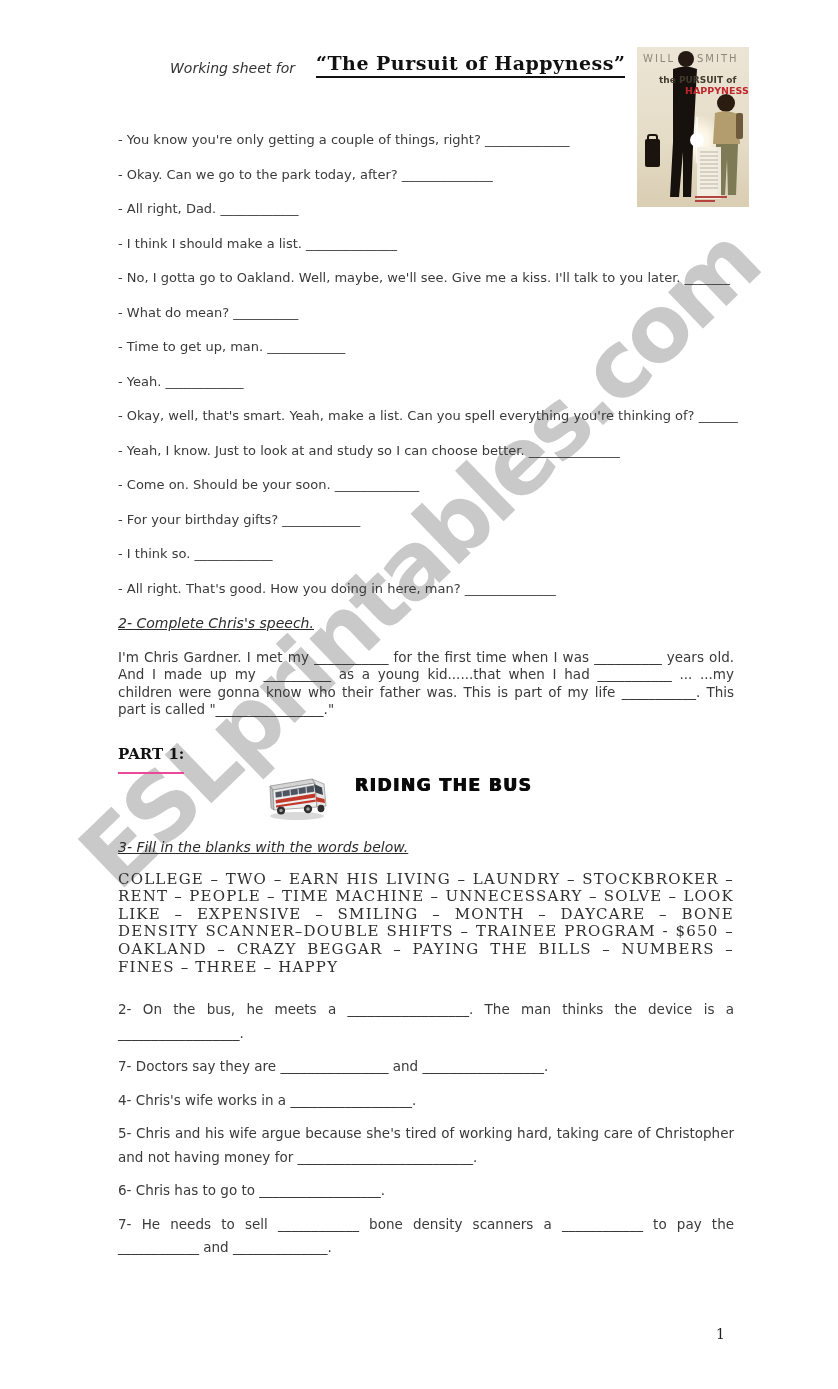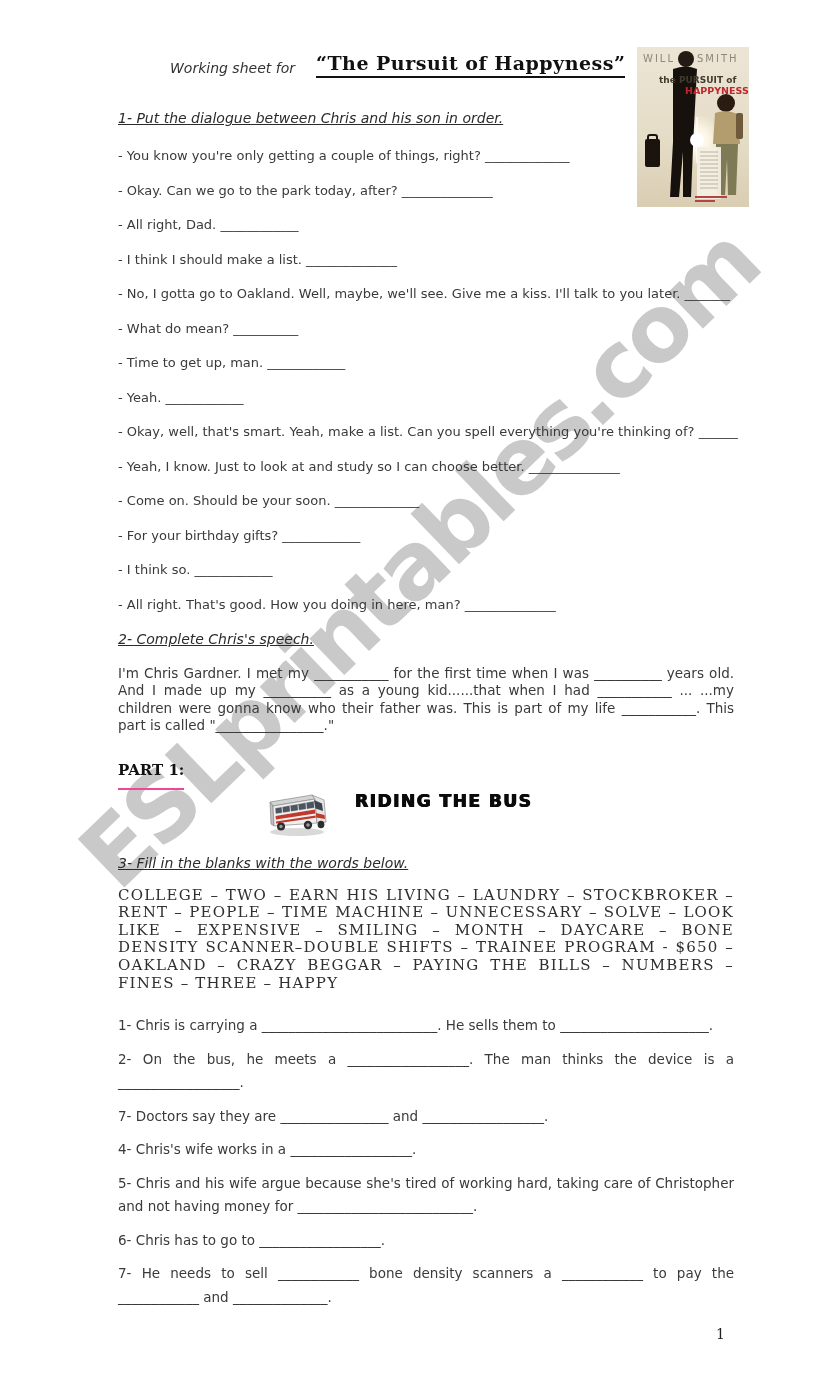--- a/index.html
+++ b/index.html
@@ -105,21 +105,20 @@
     </svg>
   </div>
 
   <div class="content">
 
     <div class="header">
       <span class="title-prefix">Working sheet for</span>
       <span class="doc-title">“The Pursuit of Happyness”</span>
     </div>
 
-    <div class="sec-heading h1">1- Put the dialogue between Chris and his son in order.</div>
 
     <div class="dialogue">
       <div class="dline">- You know you're only getting a couple of things, right? _____________</div>
       <div class="dline">- Okay. Can we go to the park today, after? ______________</div>
       <div class="dline">- All right, Dad.  ____________</div>
       <div class="dline">- I think I should make a list. ______________</div>
       <div class="dline">- No, I gotta go to Oakland. Well, maybe, we'll see. Give me a kiss. I'll talk to you later. _______</div>
       <div class="dline">- What do mean? __________</div>
       <div class="dline">- Time to get up, man. ____________</div>
       <div class="dline">- Yeah. ____________</div>
@@ -162,21 +161,20 @@
         <ellipse cx="55" cy="33.5" rx="3.4" ry="3.8" fill="#2e2e2e"></ellipse>
       </svg>
       <span class="bus-title">RIDING THE BUS</span>
     </div>
 
     <div class="sec-heading h3">3- Fill in the blanks with the words below.</div>
 
     <div class="wordbank">COLLEGE – TWO – EARN HIS LIVING – LAUNDRY – STOCKBROKER – RENT – PEOPLE – TIME MACHINE – UNNECESSARY – SOLVE – LOOK LIKE – EXPENSIVE – SMILING – MONTH – DAYCARE – BONE DENSITY SCANNER–DOUBLE SHIFTS – TRAINEE PROGRAM - $650 – OAKLAND – CRAZY BEGGAR – PAYING THE BILLS – NUMBERS – FINES – THREE – HAPPY</div>
 
     <div class="questions">
-      <div class="q">1- Chris is carrying a __________________________. He sells them to ______________________.</div>
       <div class="q">2- On the bus, he meets a __________________. The man thinks the device is a __________________.</div>
       <div class="q">7- Doctors say they are ________________ and __________________.</div>
       <div class="q">4- Chris's wife works in a __________________.</div>
       <div class="q">5- Chris and his wife argue because she's tired of working hard, taking care of Christopher and not having money for __________________________.</div>
       <div class="q">6- Chris has to go to __________________.</div>
       <div class="q">7- He needs to sell ____________ bone density scanners a ____________ to pay the ____________ and ______________.</div>
     </div>
 
   </div>
 

